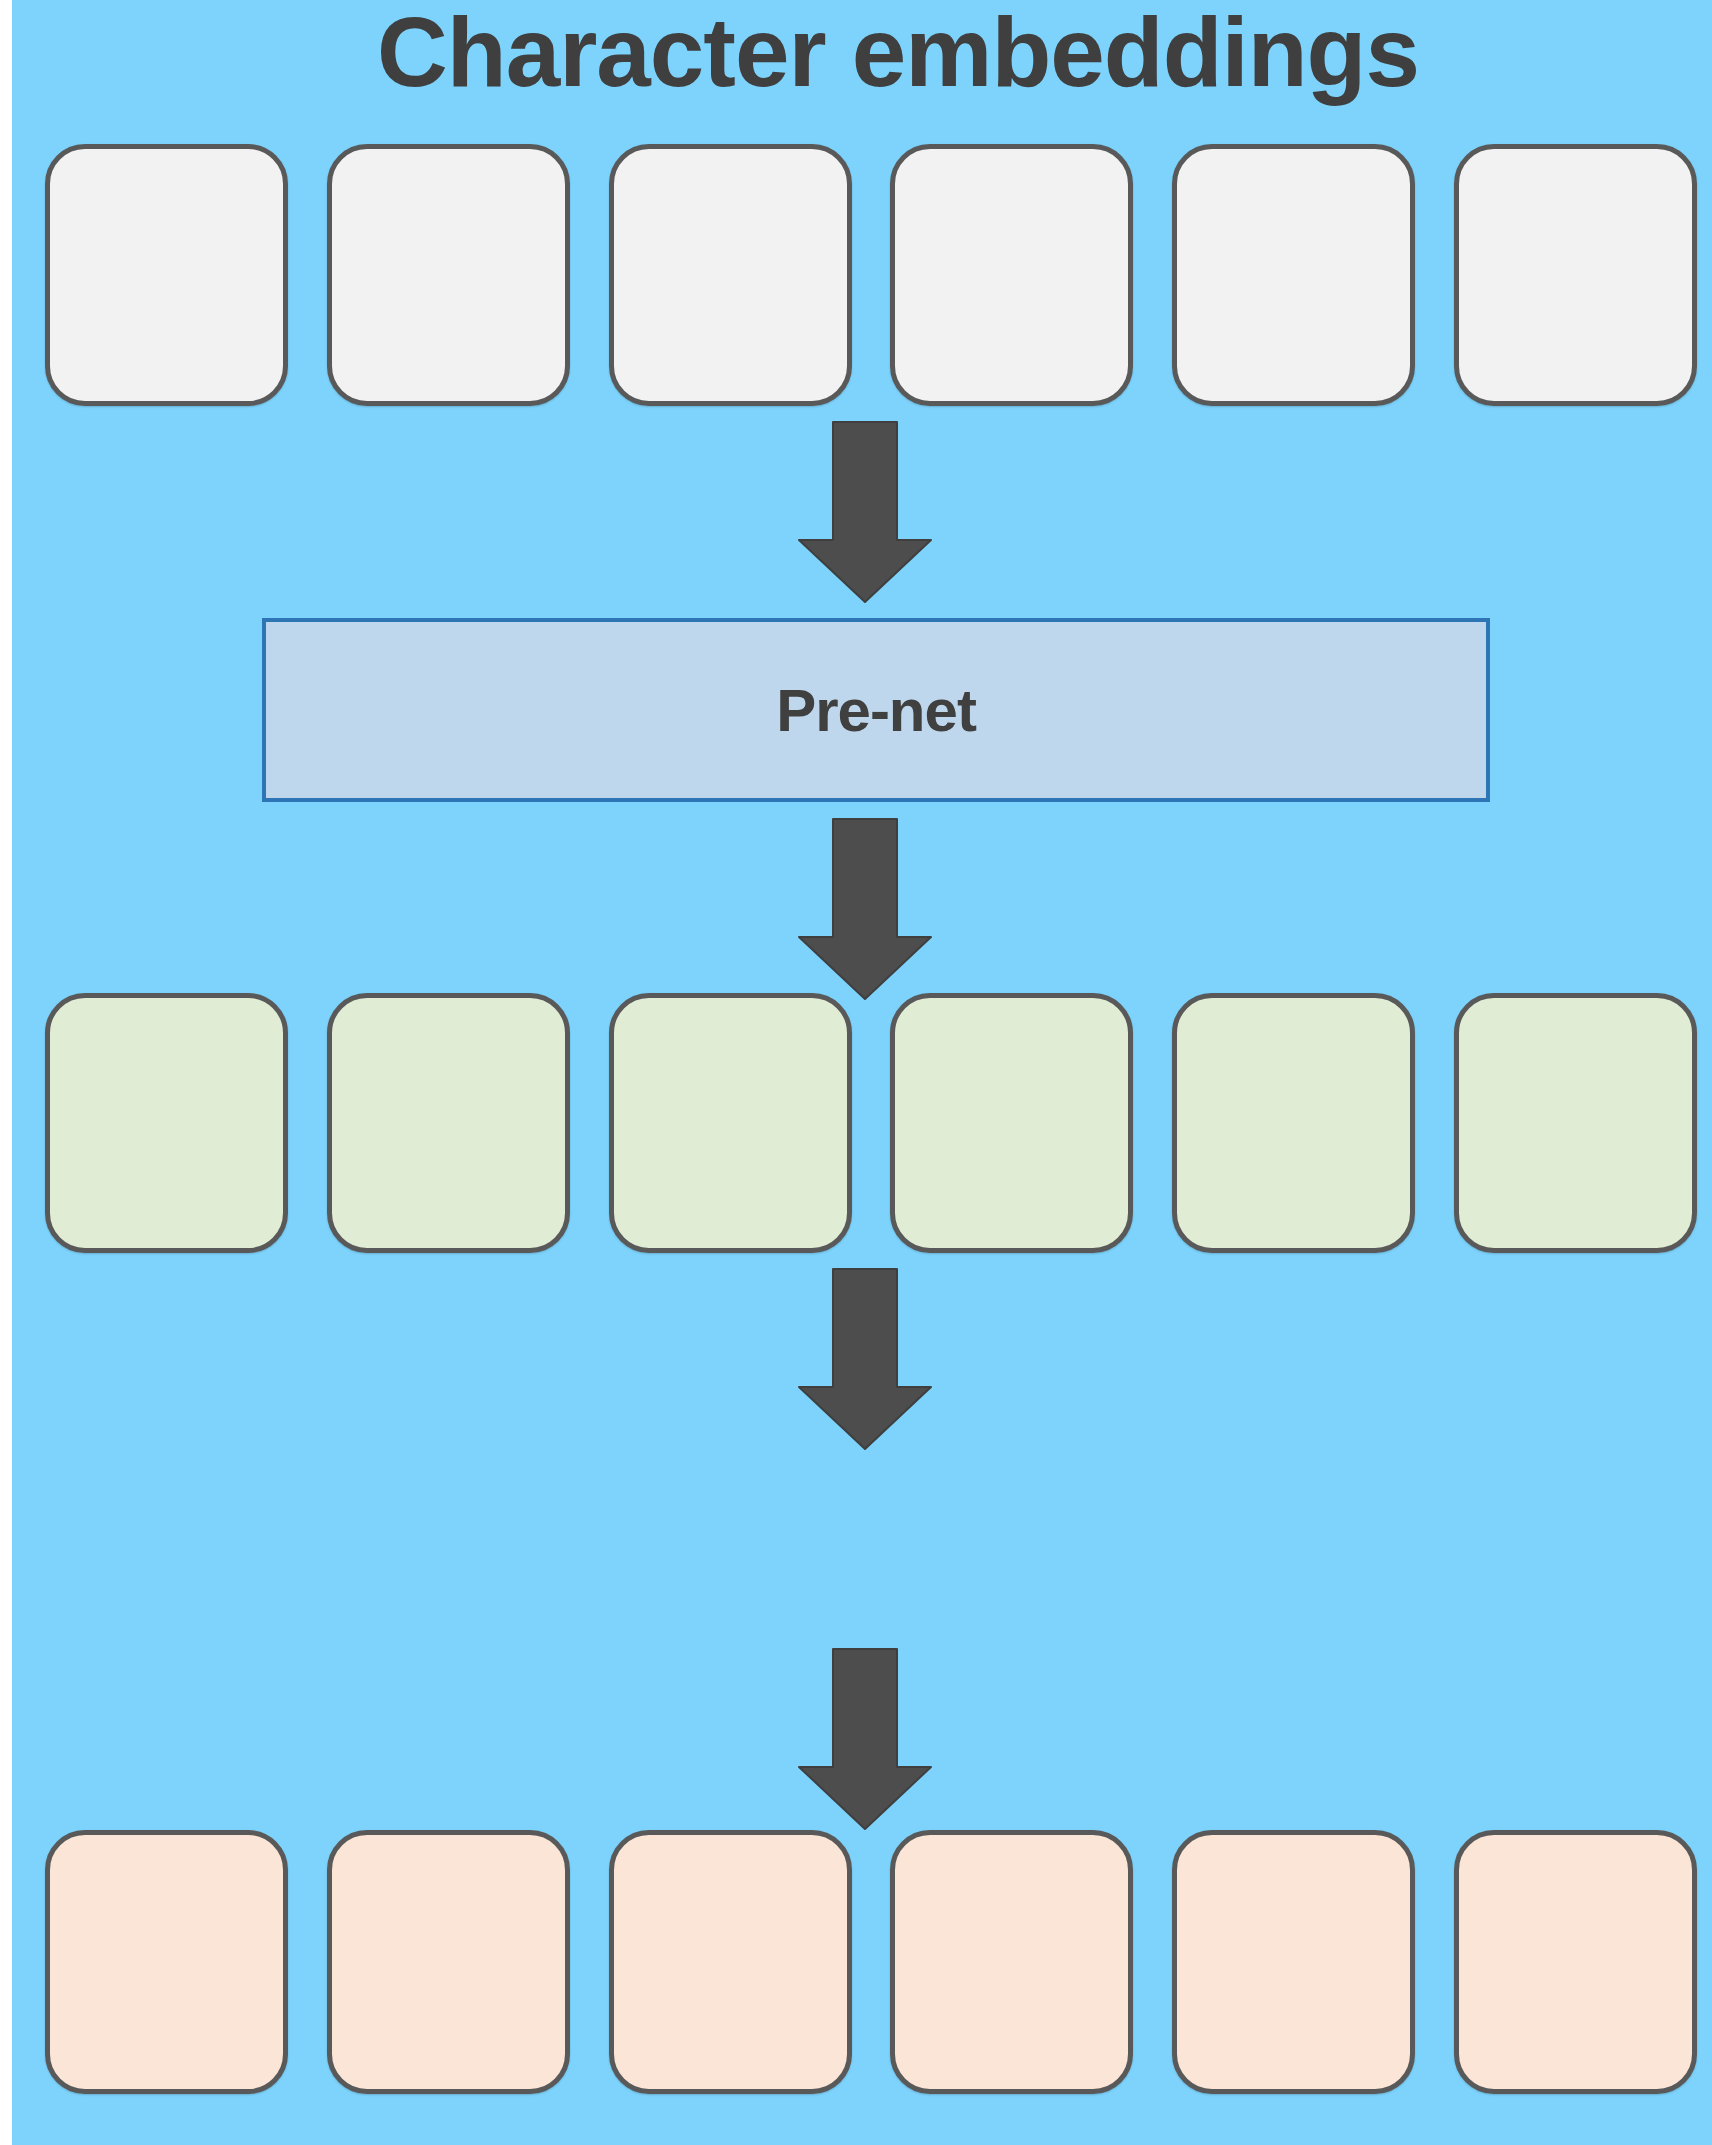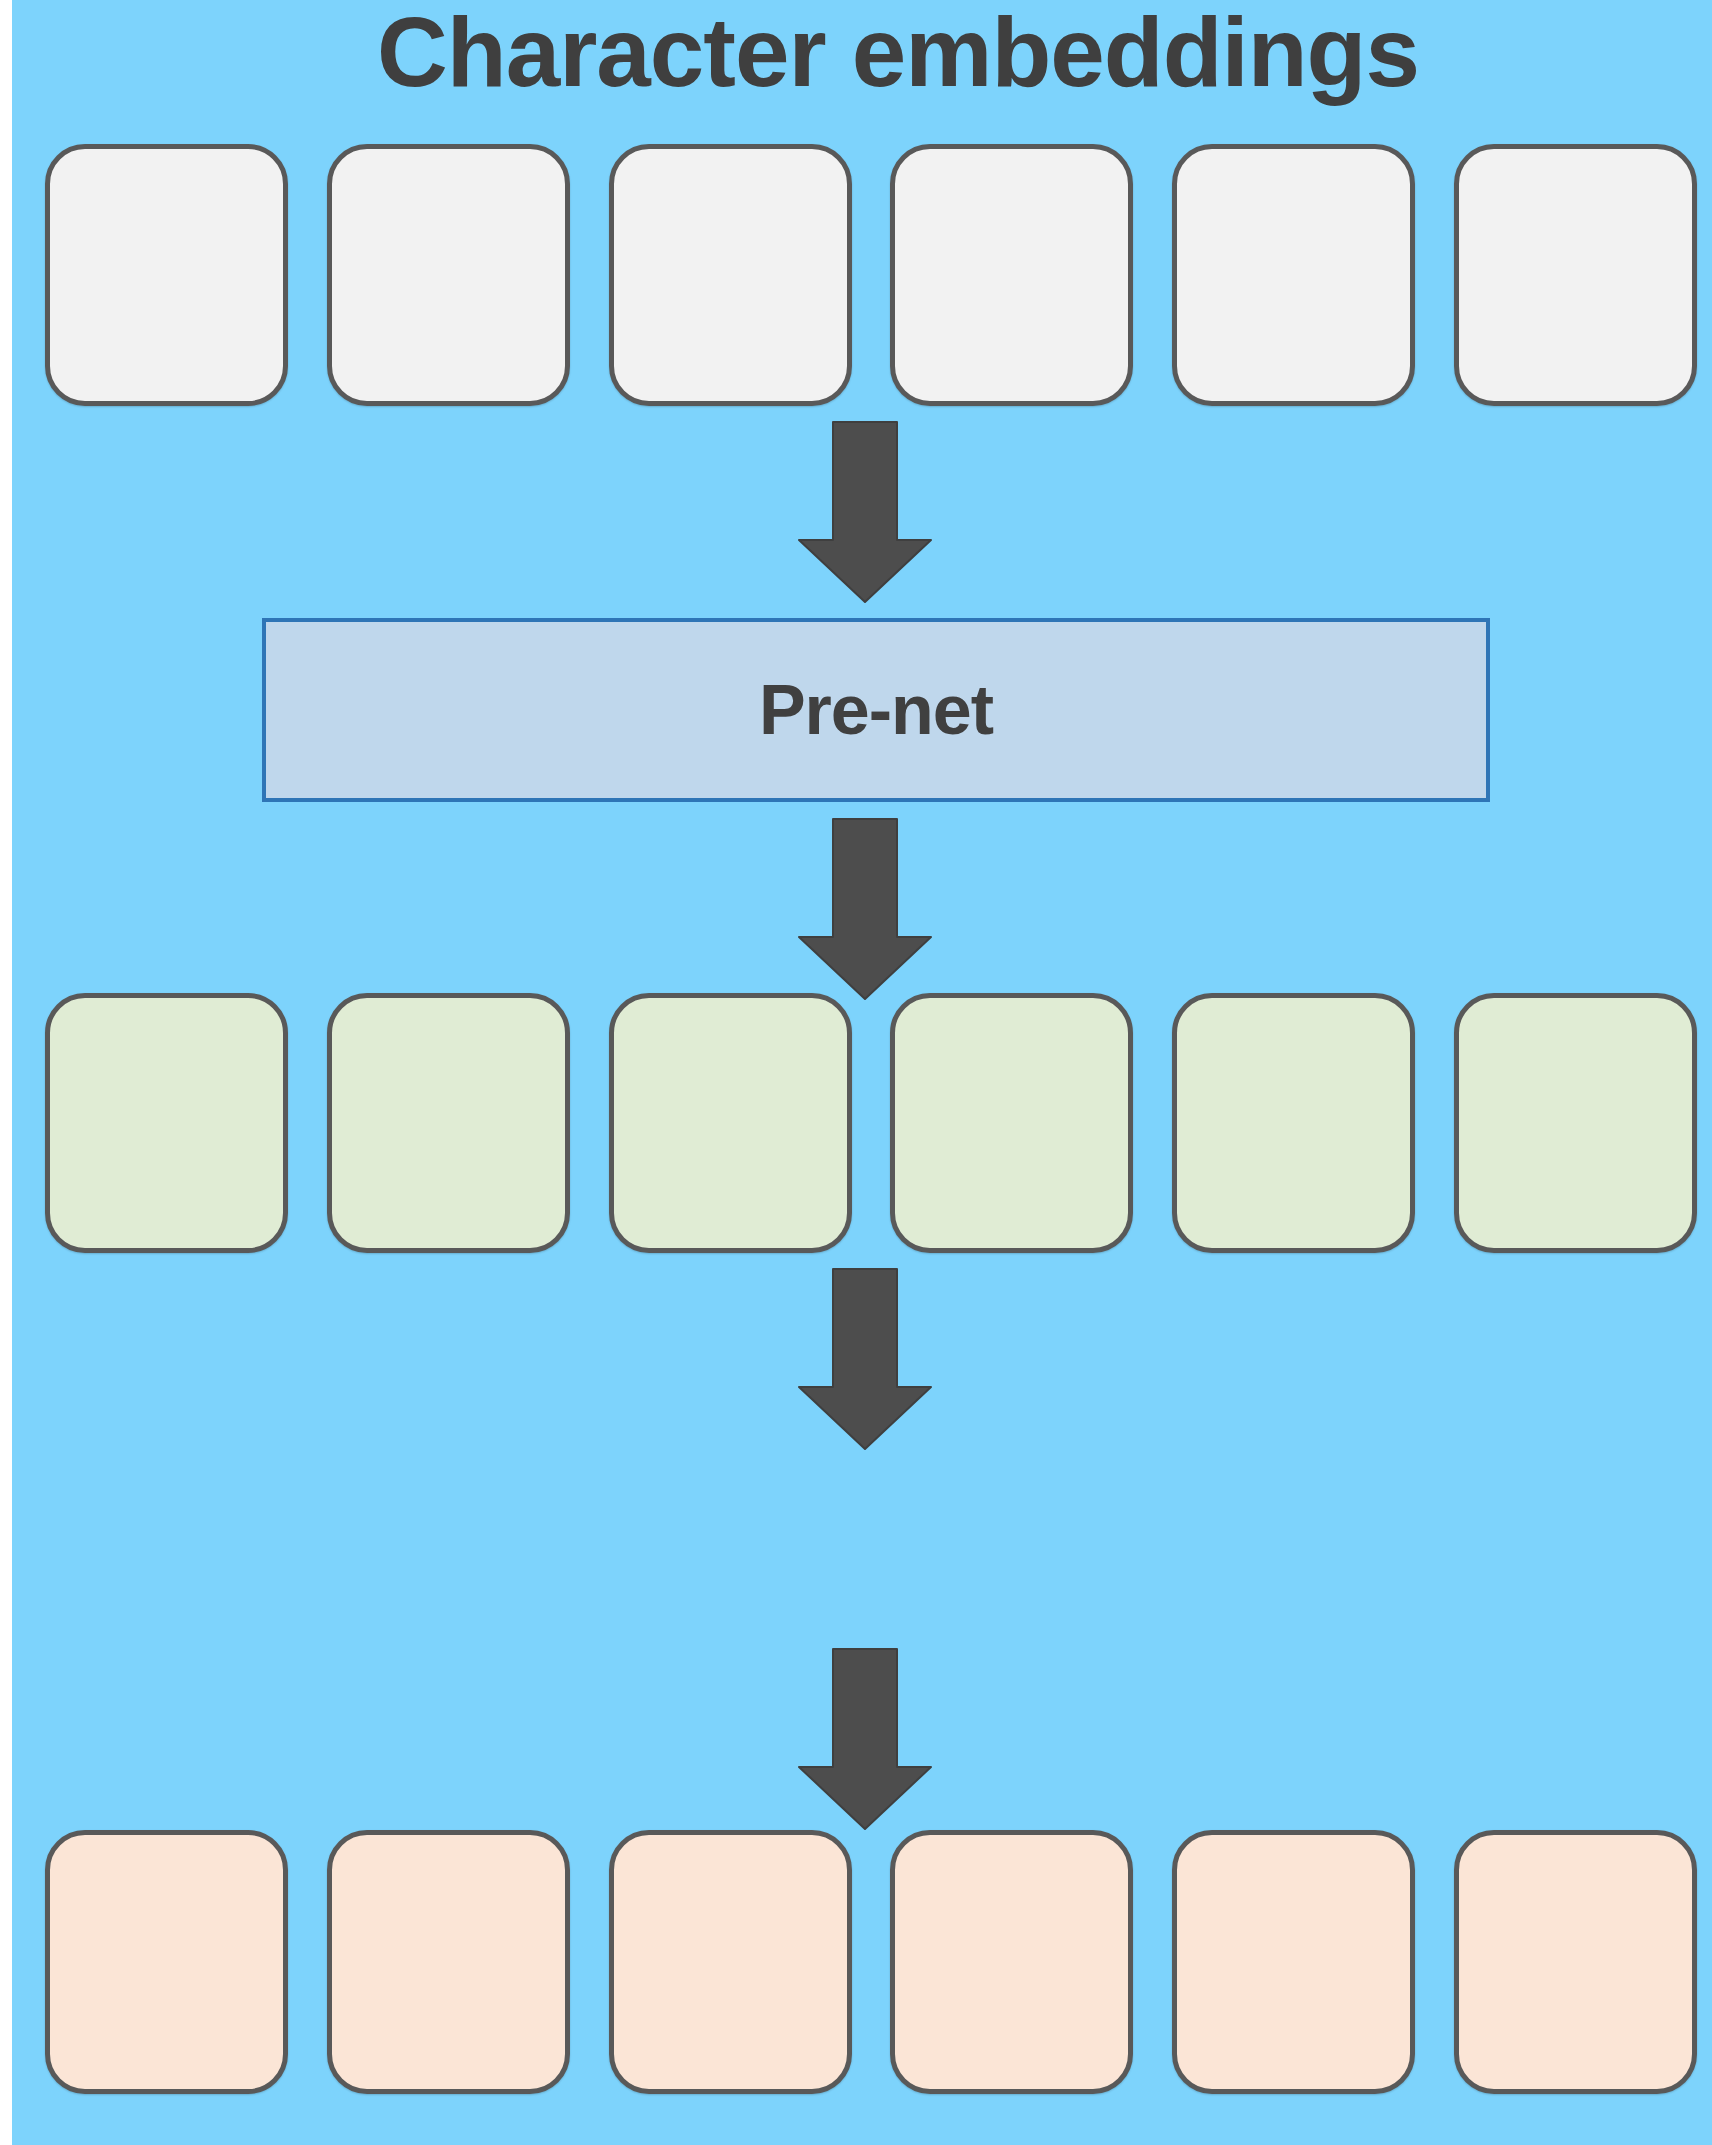--- a/index.html
+++ b/index.html
@@ -62,21 +62,21 @@
     border: 4px solid #2e75b6;
     background: #bfd7ec;
     display: flex;
     align-items: center;
     justify-content: center;
   }
   .module-prenet { top: 618px;  height: 184px; }
   .module-cbhg   { top: 1453px; height: 180px; }
 
   .module-label {
-    font-size: 70px;
+    font-size: 60px;
     font-weight: bold;
     color: #404040;
     letter-spacing: -1px;
   }
 
   
   .down-arrow {
     position: absolute;
     left: 786px;
     width: 134px;

